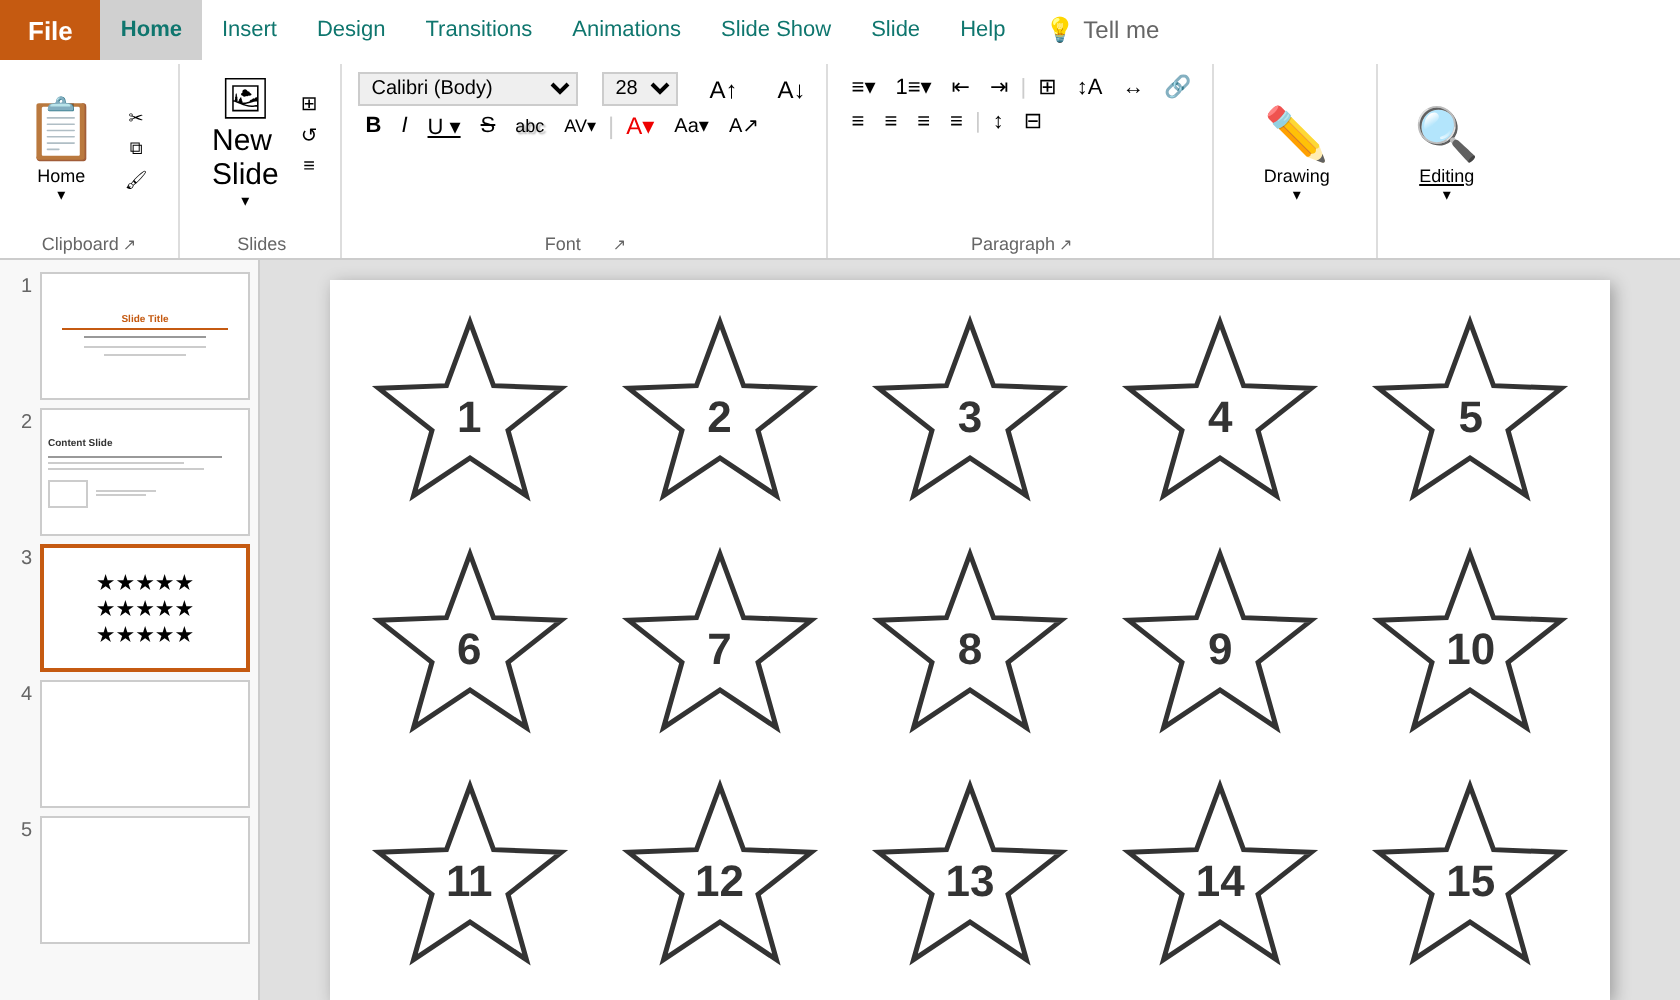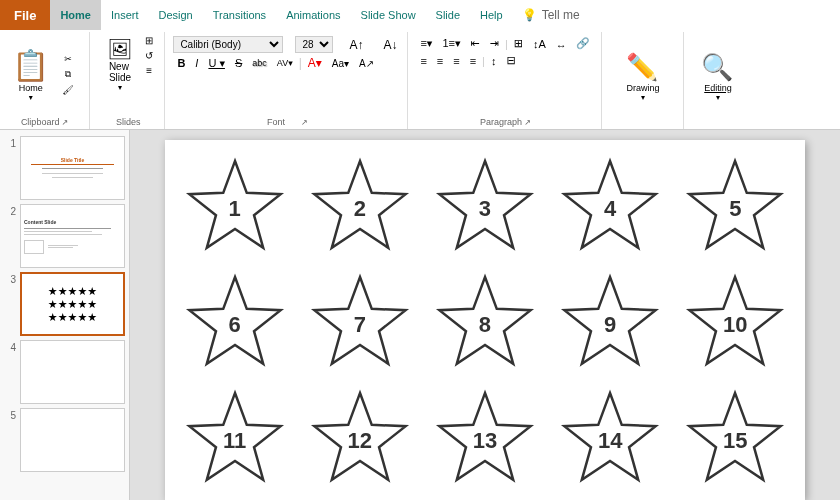--- a/index.html
+++ b/index.html
@@ -94,21 +94,21 @@
     </div>
   </div>
 
   <div class="ribbon-group" style="position:relative; padding:2px 8px 14px 8px; min-width:70px;">
     <div style="display:flex; flex-direction:column; align-items:center; gap:2px; flex:1;">
       <div style="display:flex; flex-direction:row; align-items:flex-end; gap:2px;">
         <div class="ribbon-btn-large">
           <div style="display:flex; flex-direction:row; align-items:flex-end; gap:1px;">
             <span style="font-size:20px;">🖼</span>
           </div>
-          <span style="font-size:10px;">New<br>Slide</span>
+          <span style="font-size:15px;">New<br>Slide</span>
           <span style="font-size:8px;">▾</span>
         </div>
         <div style="display:flex; flex-direction:column; gap:2px; margin-bottom:18px;">
           <div class="small-btn" style="font-size:10px;">⊞</div>
           <div class="small-btn" style="font-size:10px;">↺</div>
           <div class="small-btn" style="font-size:10px;">≡</div>
         </div>
       </div>
     </div>
     <div style="position:absolute; bottom:2px; left:0; right:0; text-align:center; font-size:9px; color:#666;">

